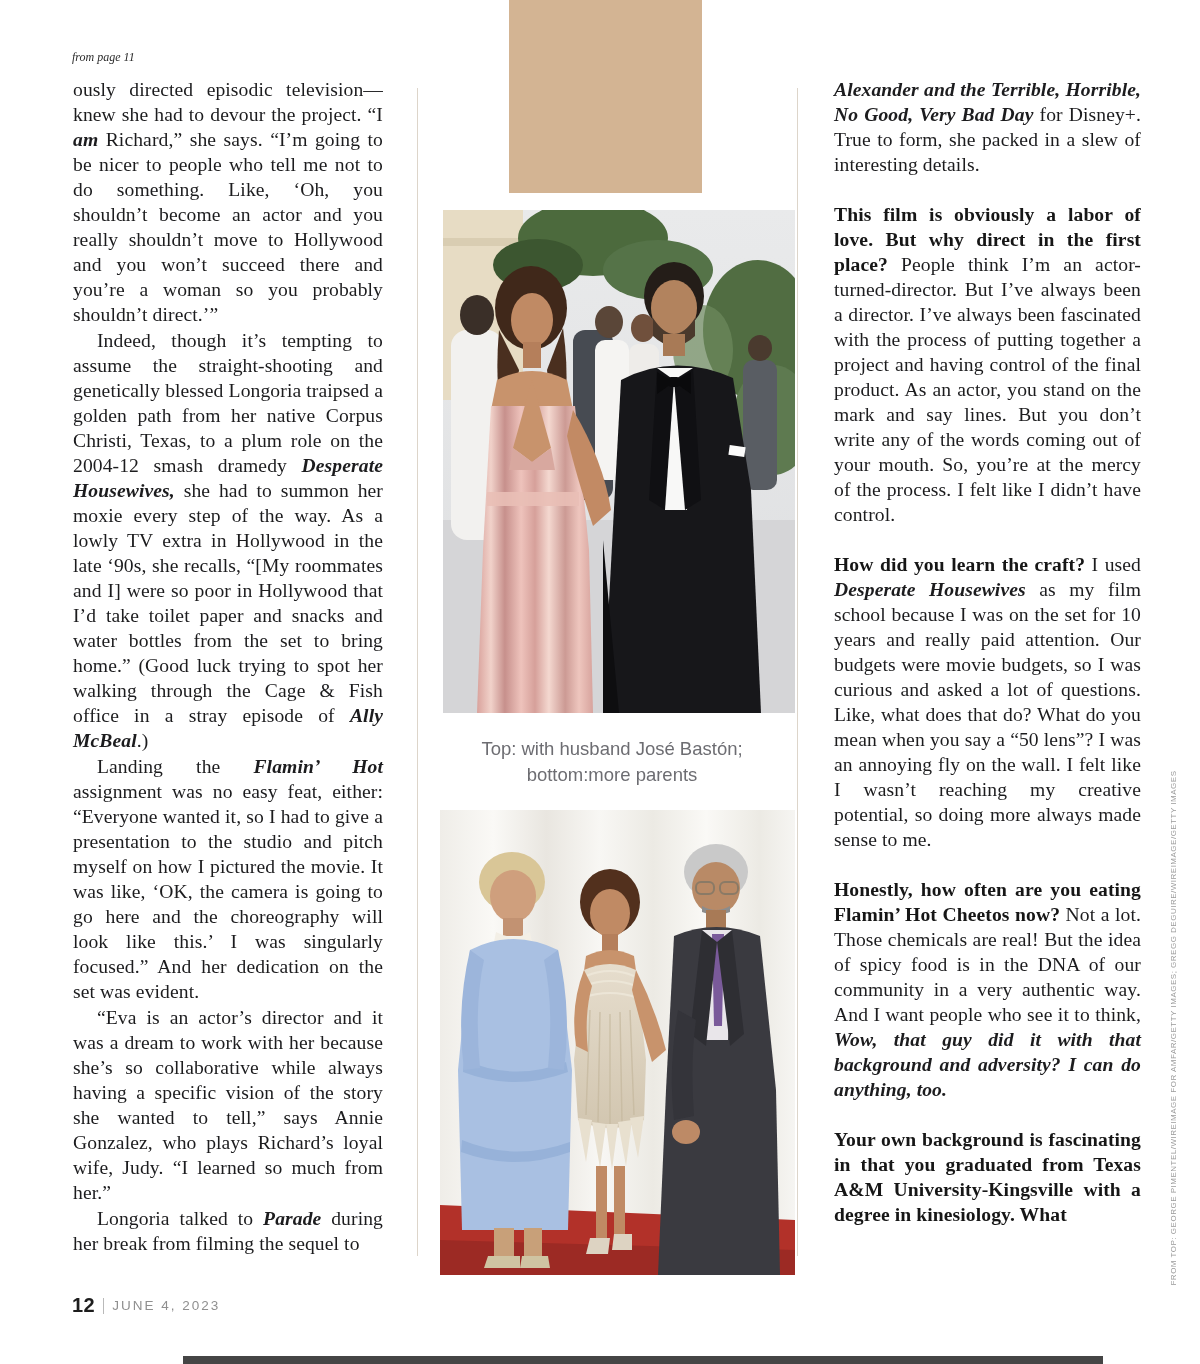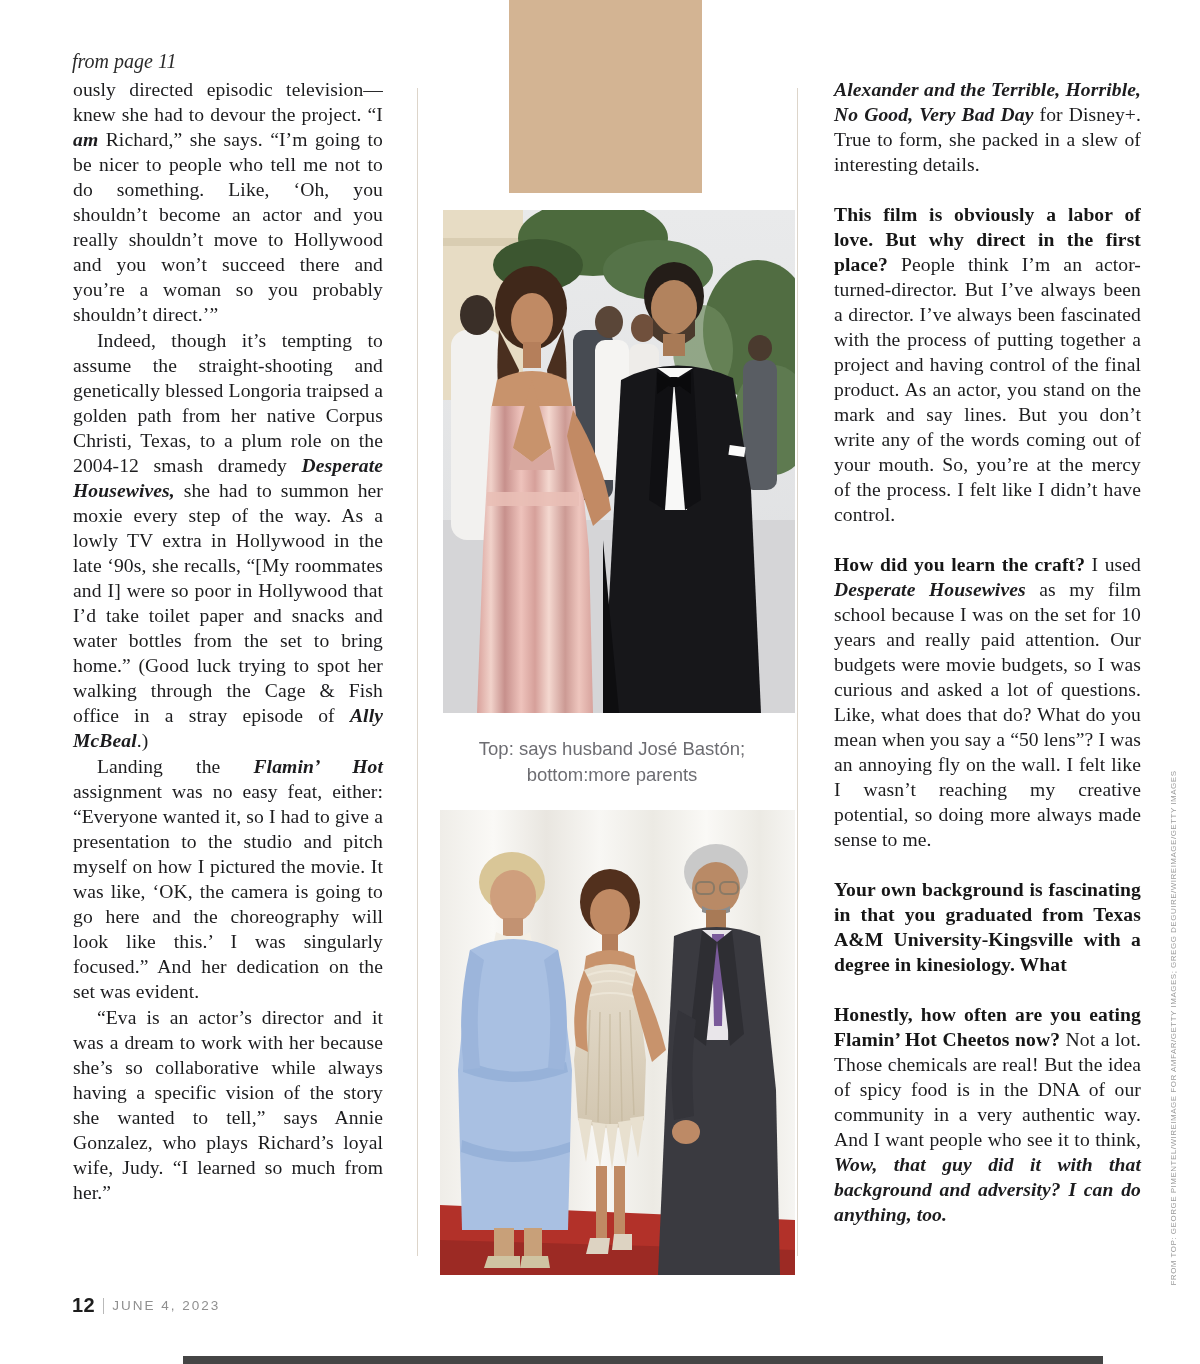--- a/index.html
+++ b/index.html
@@ -3,21 +3,21 @@
 <meta charset="utf-8">
 <style>
   html,body{margin:0;padding:0;}
   body{
     width:1200px;height:1364px;position:relative;background:#ffffff;
     font-family:"Liberation Serif", serif;color:#1c1c1e;overflow:hidden;
   }
   .abs{position:absolute;}
   
   .from-note{
-    left:72px;top:50px;font-style:italic;font-size:20px;color:#2b2b2b;
+    left:72px;top:50px;font-style:italic;font-size:12px;color:#2b2b2b;
   }
   
   .col{
     top:76px;width:312px;font-size:19.6px;line-height:25px;
     text-align:justify;letter-spacing:0.1px;
   }
   .col-left{left:72px;}
   .col-right{left:833px;width:309px;}
   .para{margin:1px;}
   .para.indent{text-indent:24px;}
@@ -61,28 +61,29 @@
 <div class="abs from-note">from page 11</div>
 
 <div class="abs colrule rule-a"></div>
 <div class="abs colrule rule-b"></div>
 
 <div class="abs col col-left">
     <p class="para"><span>ously directed episodic television—knew she had to devour the project. “I </span><span class="it">am</span><span> Richard,” she says. “I’m going to be nicer to people who tell me not to do something. Like, ‘Oh, you shouldn’t become an actor and you really shouldn’t move to Hollywood and you won’t succeed there and you’re a woman so you probably shouldn’t direct.’”</span></p>
     <p class="para indent"><span>Indeed, though it’s tempting to assume the straight-shooting and genetically blessed Longoria traipsed a golden path from her native Corpus Christi, Texas, to a plum role on the 2004-12 smash dramedy </span><span class="it">Desperate Housewives,</span><span> she had to summon her moxie every step of the way. As a lowly TV extra in Hollywood in the late ‘90s, she recalls, “[My roommates and I] were so poor in Hollywood that I’d take toilet paper and snacks and water bottles from the set to bring home.” (Good luck trying to spot her walking through the Cage &amp; Fish office in a stray episode of </span><span class="it">Ally McBeal</span><span>.)</span></p>
     <p class="para indent"><span>Landing the </span><span class="it">Flamin’ Hot</span><span> assignment was no easy feat, either: “Everyone wanted it, so I had to give a presentation to the studio and pitch myself on how I pictured the movie. It was like, ‘OK, the camera is going to go here and the choreography will look like this.’ I was singularly focused.” And her dedication on the set was evident.</span></p>
     <p class="para indent"><span>“Eva is an actor’s director and it was a dream to work with her because she’s so collaborative while always having a specific vision of the story she wanted to tell,” says Annie Gonzalez, who plays Richard’s loyal wife, Judy. “I learned so much from her.”</span></p>
+    <p class="para indent"><span>Longoria talked to </span><span class="it">Parade</span><span> during her break from filming the sequel to</span></p>
   </div>
 
 <div class="abs col col-right">
     <p class="para"><span class="it">Alexander and the Terrible, Horrible, No Good, Very Bad Day</span><span> for Disney+. True to form, she packed in a slew of interesting details.</span></p>
     <p class="para gap"><span class="bd">This film is obviously a labor of love. But why direct in the first place? </span><span> People think I’m an actor-turned-director. But I’ve always been a director. I’ve always been fascinated with the process of putting together a project and having control of the final product. As an actor, you stand on the mark and say lines. But you don’t write any of the words coming out of your mouth. So, you’re at the mercy of the process. I felt like I didn’t have control.</span></p>
     <p class="para gap"><span class="bd">How did you learn the craft? </span><span> I used </span><span class="it">Desperate Housewives</span><span> as my film school because I was on the set for 10 years and really paid attention. Our budgets were movie budgets, so I was curious and asked a lot of questions. Like, what does that do? What do you mean when you say a “50 lens”? I was an annoying fly on the wall. I felt like I wasn’t reaching my creative potential, so doing more always made sense to me.</span></p>
+    <p class="para gap"><span class="bd">Honestly, how often are you eating Flamin’ Hot Cheetos now? </span><span>Not a lot. Those chemicals are real! But the idea of spicy food is in the DNA of our community in a very authentic way. And I want people who see it to think, </span><span class="it">Wow, that guy did it with that background and adversity? I can do anything, too.</span></p>
     <p class="para gap"><span class="bd">Your own background is fascinating in that you graduated from Texas A&amp;M University-Kingsville with a degree in kinesiology. What</span></p>
-    <p class="para gap"><span class="bd">Honestly, how often are you eating Flamin’ Hot Cheetos now? </span><span>Not a lot. Those chemicals are real! But the idea of spicy food is in the DNA of our community in a very authentic way. And I want people who see it to think, </span><span class="it">Wow, that guy did it with that background and adversity? I can do anything, too.</span></p>
   </div>
 
 <div class="abs beige-block" style="background:#d3b493;"></div>
 
 <div class="abs photo photo-top">
   <svg width="352" height="503" viewBox="0 0 352 503">
     <defs>
       <linearGradient id="sky1" x1="0" y1="0" x2="0" y2="1">
         <stop offset="0" stop-color="#e9eaeb"></stop>
           <stop offset="1" stop-color="#dddee0"></stop>
@@ -146,21 +147,21 @@
       <polygon points="231,172 214,162 214,184"></polygon>
       <polygon points="231,172 248,162 248,184"></polygon>
       <rect x="226" y="167" width="10" height="10" rx="2"></rect>
     </g>
     <rect x="286" y="236" width="16" height="10" fill="#fbfbfa" transform="rotate(8 294 241)"></rect>
     <path d="M160 330 L176 503 L160 503 Z" fill="#0e0e10"></path>
   </svg>
 </div>
 
 <div class="abs caption">
-  <div>Top: says husband José Bastón;</div>
+  <div>Top: with husband José Bastón;</div>
   <div>bottom:more parents</div>
 </div>
 
 <div class="abs photo photo-bottom">
   <svg width="355" height="465" viewBox="0 0 355 465">
     <defs>
       <linearGradient id="curtain" x1="0" y1="0" x2="1" y2="0">
         <stop offset="0" stop-color="#efede8"></stop>
           <stop offset="0.15" stop-color="#faf9f6"></stop>
         <stop offset="0.3" stop-color="#e9e6e0"></stop>

